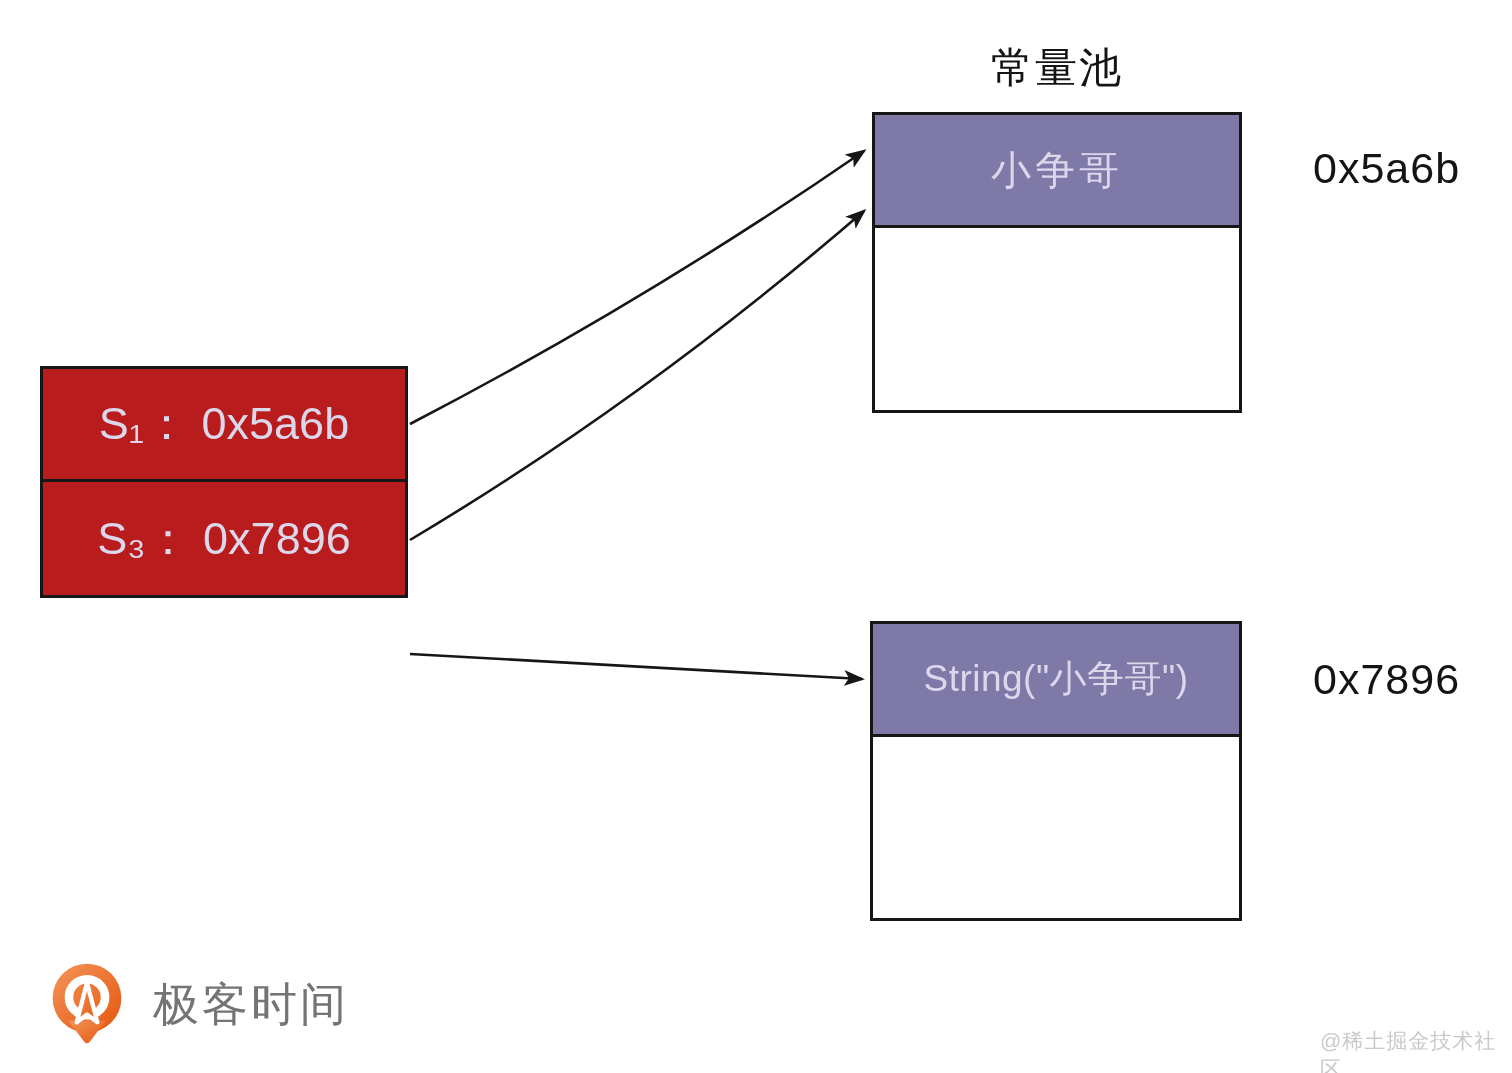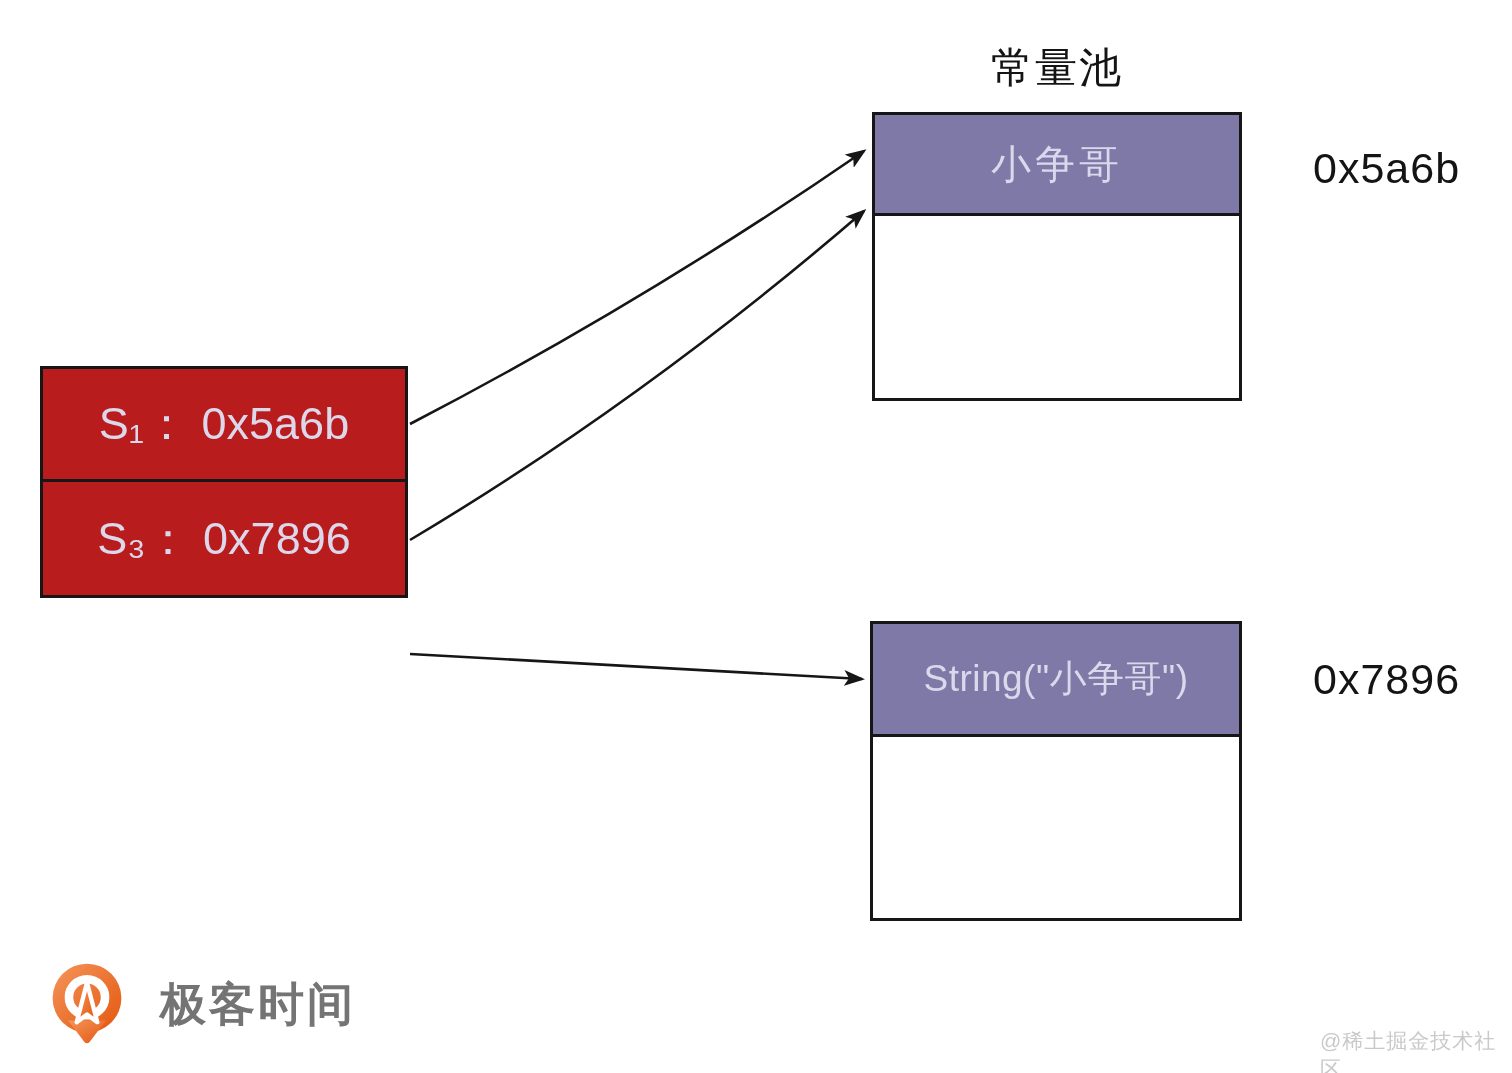--- a/index.html
+++ b/index.html
@@ -31,21 +31,21 @@
     display: flex; align-items: center; justify-content: center;
     color: #DCD8EC;
   }
   .mem-box .box-body {
     background: #ffffff;
     border: 3px solid #161616;
     border-top: none;
   }
 
   .pool-box { left: 872px; top: 108px; width: 370px; }
-  .pool-box .box-header { height: 104px; font-size: 40px; letter-spacing: 4px; }
+  .pool-box .box-header { height: 116px; font-size: 40px; letter-spacing: 4px; }
   .pool-box .box-body { height: 185px; }
 
   .object-box { left: 870px; top: 617px; width: 372px; }
   .object-box .box-header { height: 116px; font-size: 37px; letter-spacing: 0.5px; }
   .object-box .box-body { height: 184px; }
 
   
   .var-stack {
     position: absolute; left: 40px; top: 362px; width: 368px;
     border: 3px solid #161616;
@@ -74,22 +74,22 @@
     pointer-events: none;
   }
 
   
   .logo {
     position: absolute; left: 44px; top: 958px;
     display: flex; align-items: center;
   }
   .logo-icon { width: 86px; height: 86px; display: block; }
   .logo-text {
-    margin-left: 30px;
-    font-size: 46px; font-weight: 700; color: #747474;
+    margin-left: 23px;
+    font-size: 46px; font-weight: 400; color: #747474;
     letter-spacing: 3px;
   }
   .watermark {
     position: absolute; left: 1320px; top: 1023px;
     font-size: 21px; color: #C9C9C9; letter-spacing: 1px;
   }
 </style>
 </head>
 <body>
 

